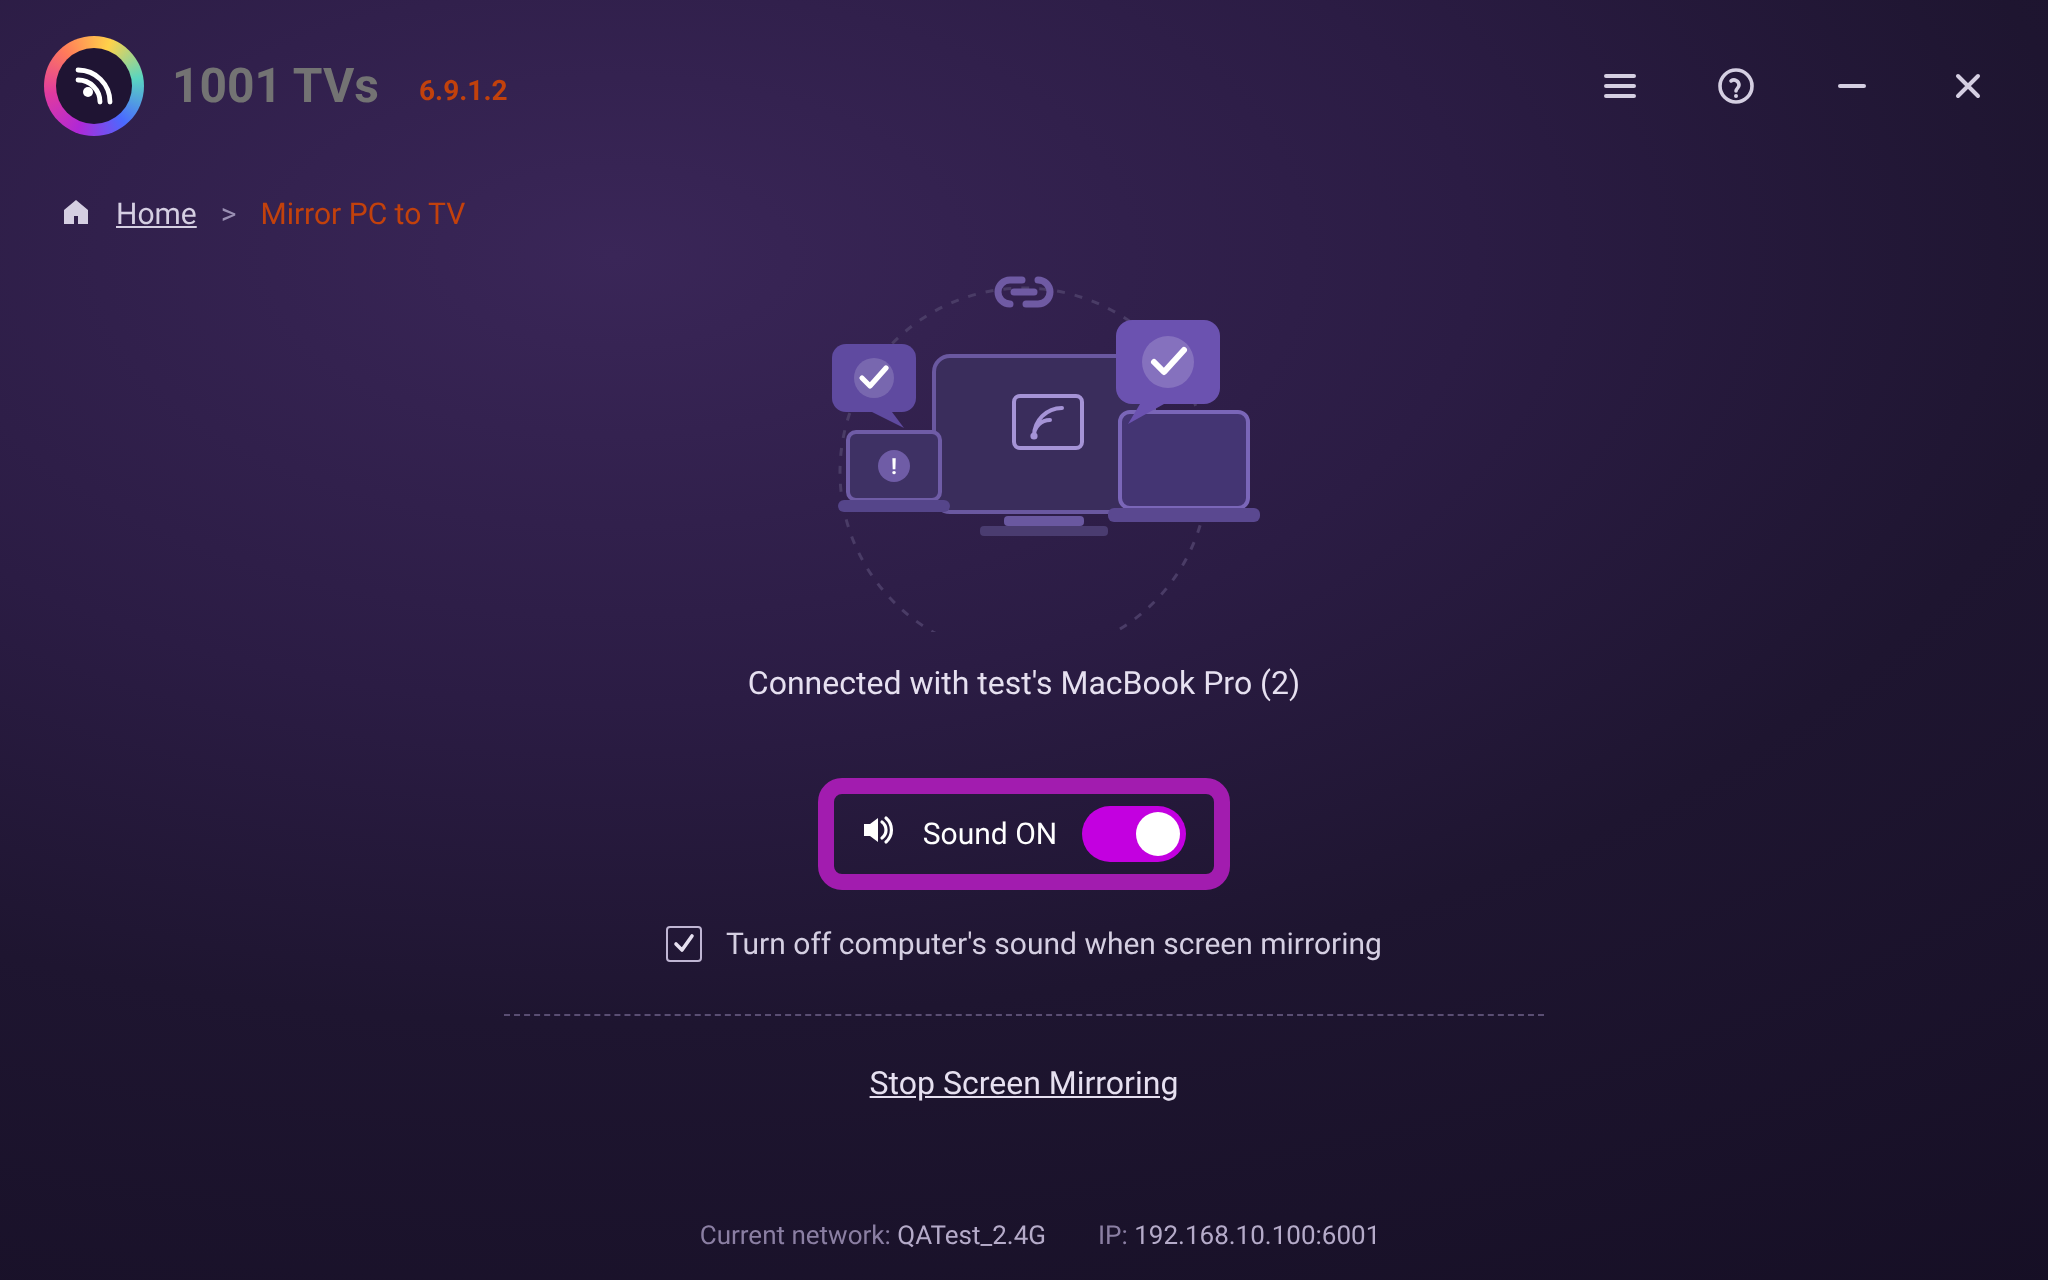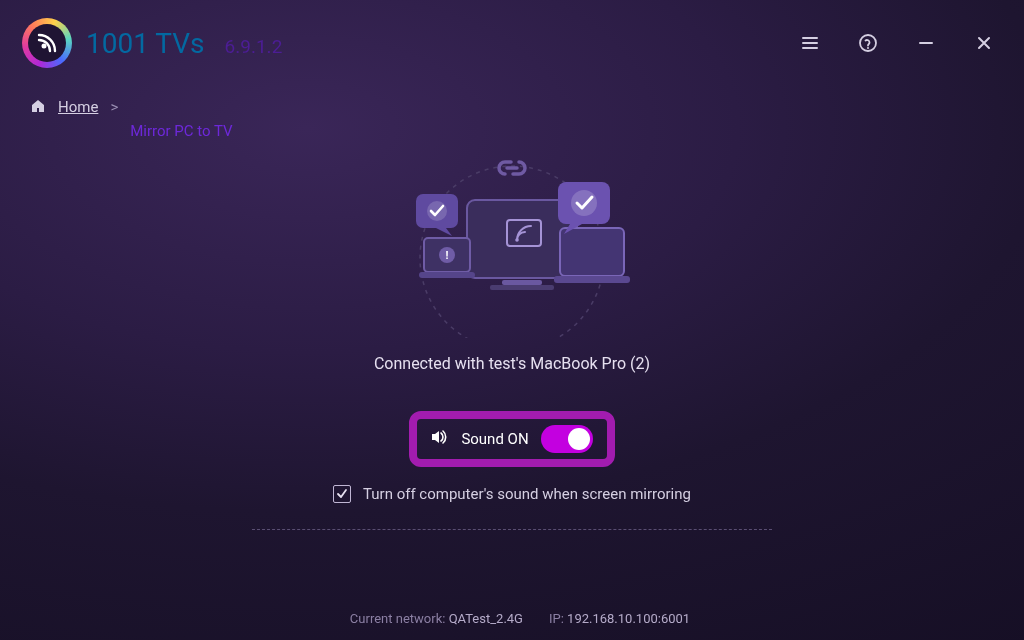--- a/index.html
+++ b/index.html
@@ -25,40 +25,40 @@
     position: relative;
   }
   .logo::after {
     content: "";
     position: absolute;
     width: 38px; height: 38px;
     border-radius: 50%;
     background: #1f1433;
   }
   .logo svg { position: relative; z-index: 1; }
-  .app-name { font-size: 28px; font-weight: 400; color: #0369a1; }
-  .app-version { font-size: 19px; color: #4c1d95; margin-left: 6px; align-self: center; margin-top: 6px; }
+  .app-name { font-size: 24px; font-weight: 700; color: #737373; }
+  .app-version { font-size: 14px; color: #c2410c; margin-left: 6px; align-self: center; margin-top: 6px; font-weight: bold; }
   .titlebar-spacer { flex: 1; }
   .win-btn {
     width: 28px; height: 28px;
     display: flex; align-items: center; justify-content: center;
     color: #d5cfe2;
     cursor: pointer;
     margin-left: 16px;
   }
 
   
   .breadcrumb {
     display: flex; gap: 12px;
     padding: 22px 30px 0 30px;
     font-size: 15px;
   }
   .breadcrumb .home-link { text-decoration: underline; color: #d5cfe2; cursor: pointer; }
   .breadcrumb .sep { color: #9a8fb3; }
-  .breadcrumb .current { color: #6d28d9; margin-top: 24px; }
+  .breadcrumb .current { color: #c2410c; }
   .breadcrumb .home-icon { color: #d5cfe2; }
 
   
   .main {
     display: flex;
     flex-direction: column;
     align-items: center;
     padding-top: 18px;
   }
 
@@ -258,20 +258,21 @@
     <div class="checkbox">
       <svg width="12" height="12" viewBox="0 0 12 12">
           <path d="M2 6l3 3 5-7" stroke="#e6e0f0" stroke-width="1.8" fill="none" stroke-linecap="round" stroke-linejoin="round"></path>
         </svg>
     </div>
     <span>Turn off computer's sound when screen mirroring</span>
   </div>
 
   <div class="divider"></div>
 
+  <div class="stop-link">Stop Screen Mirroring</div>
 </div>
 
 <div class="footer">
   <div>
     <span class="label">Current network:</span>
     <span class="val">QATest_2.4G</span>
   </div>
   <div>
     <span class="label">IP:</span>
     <span class="val">192.168.10.100:6001</span>

